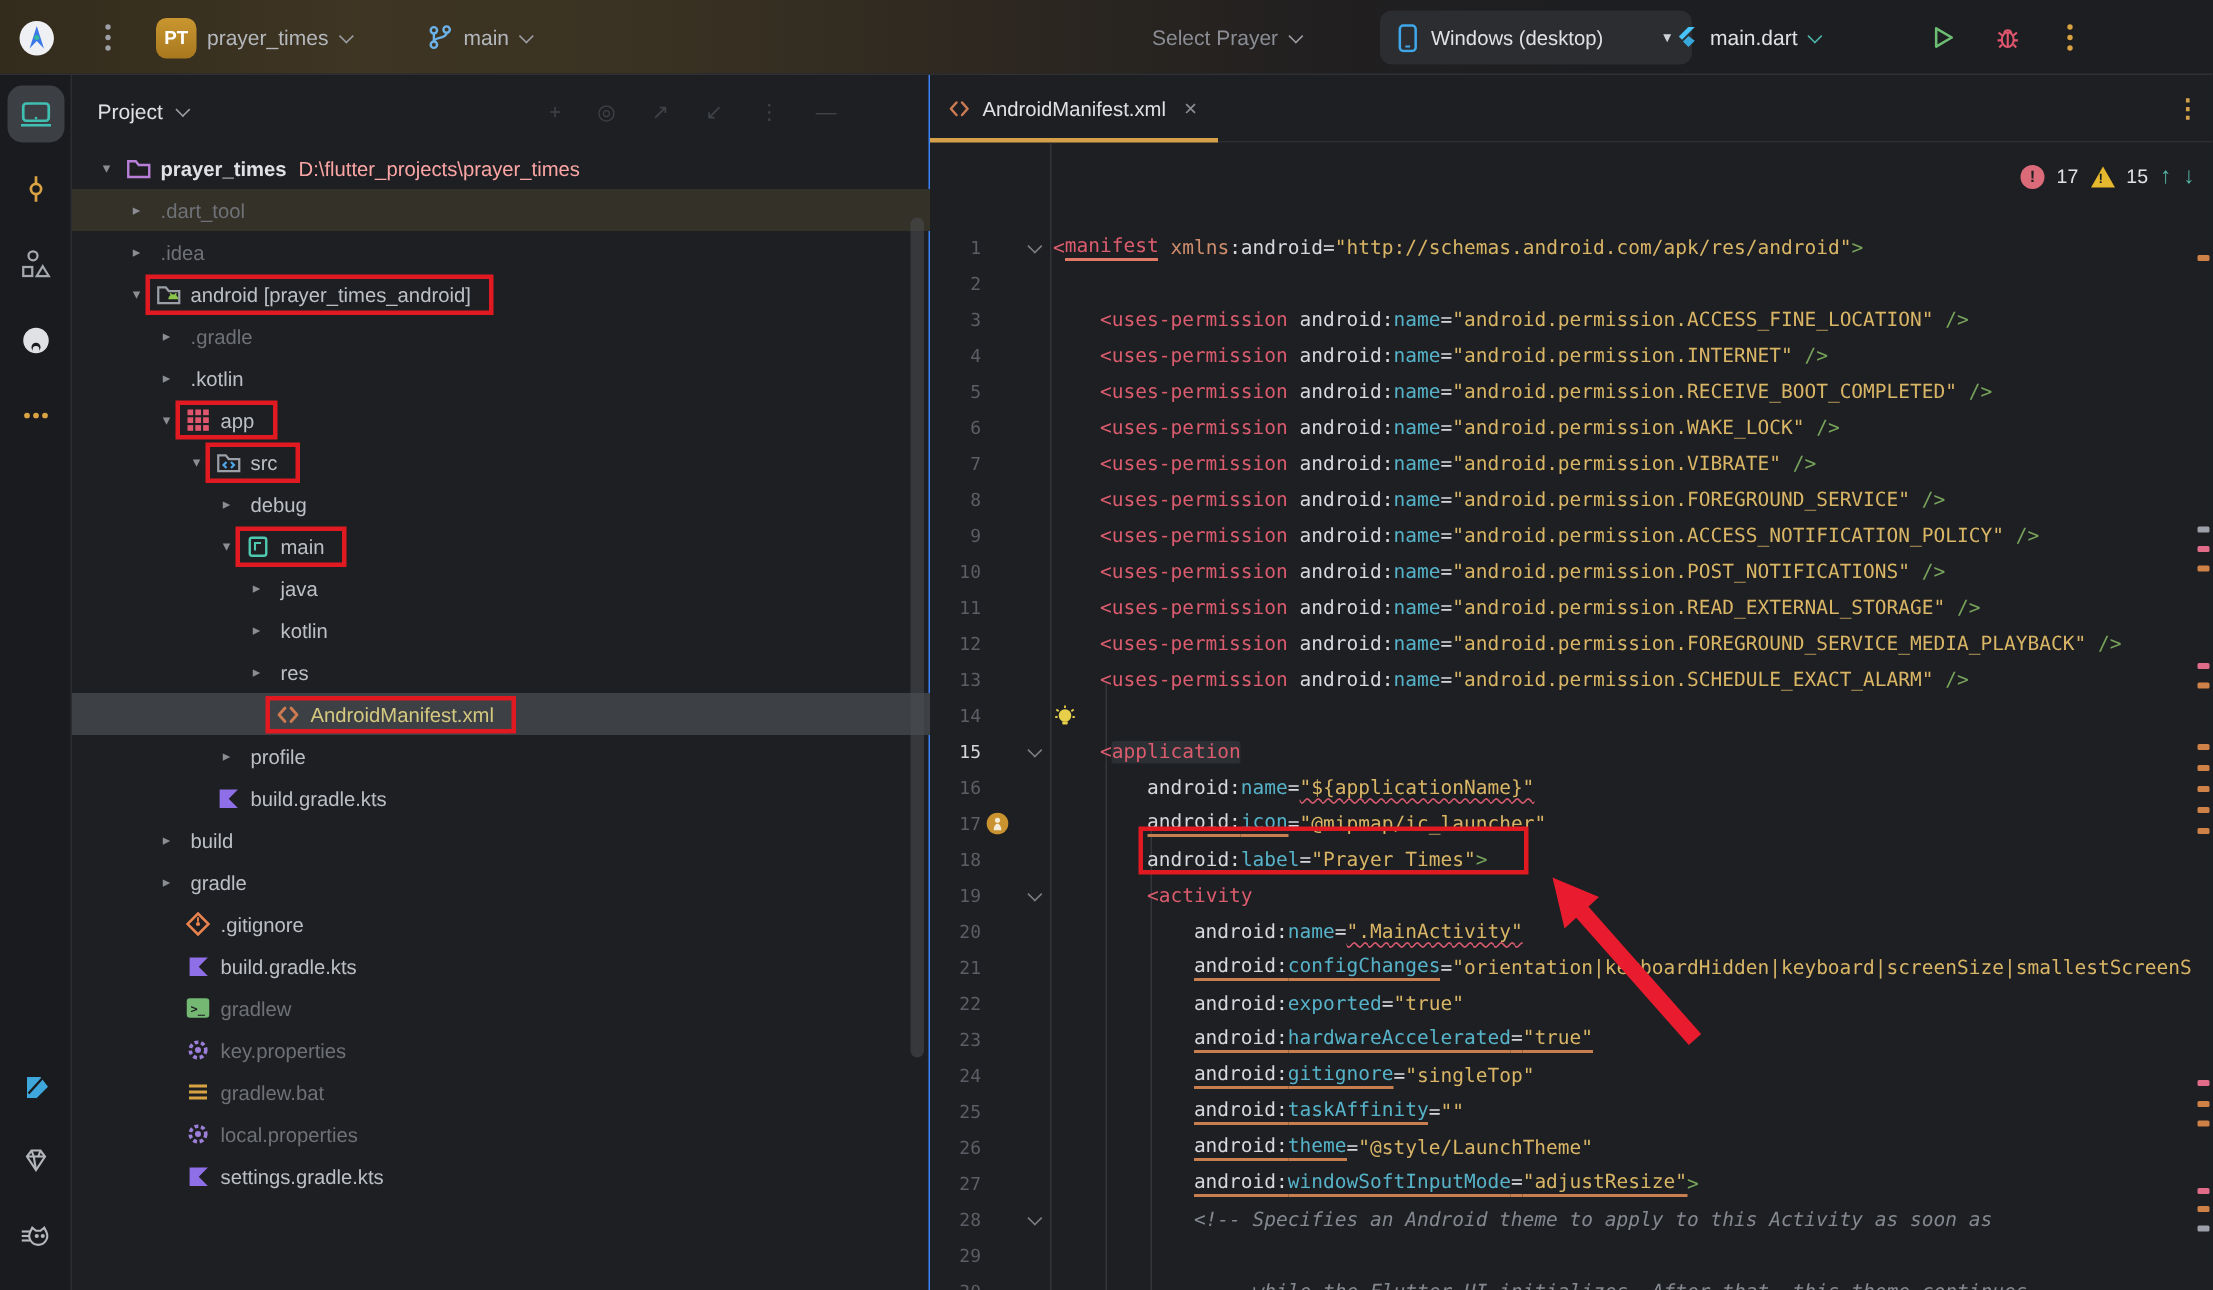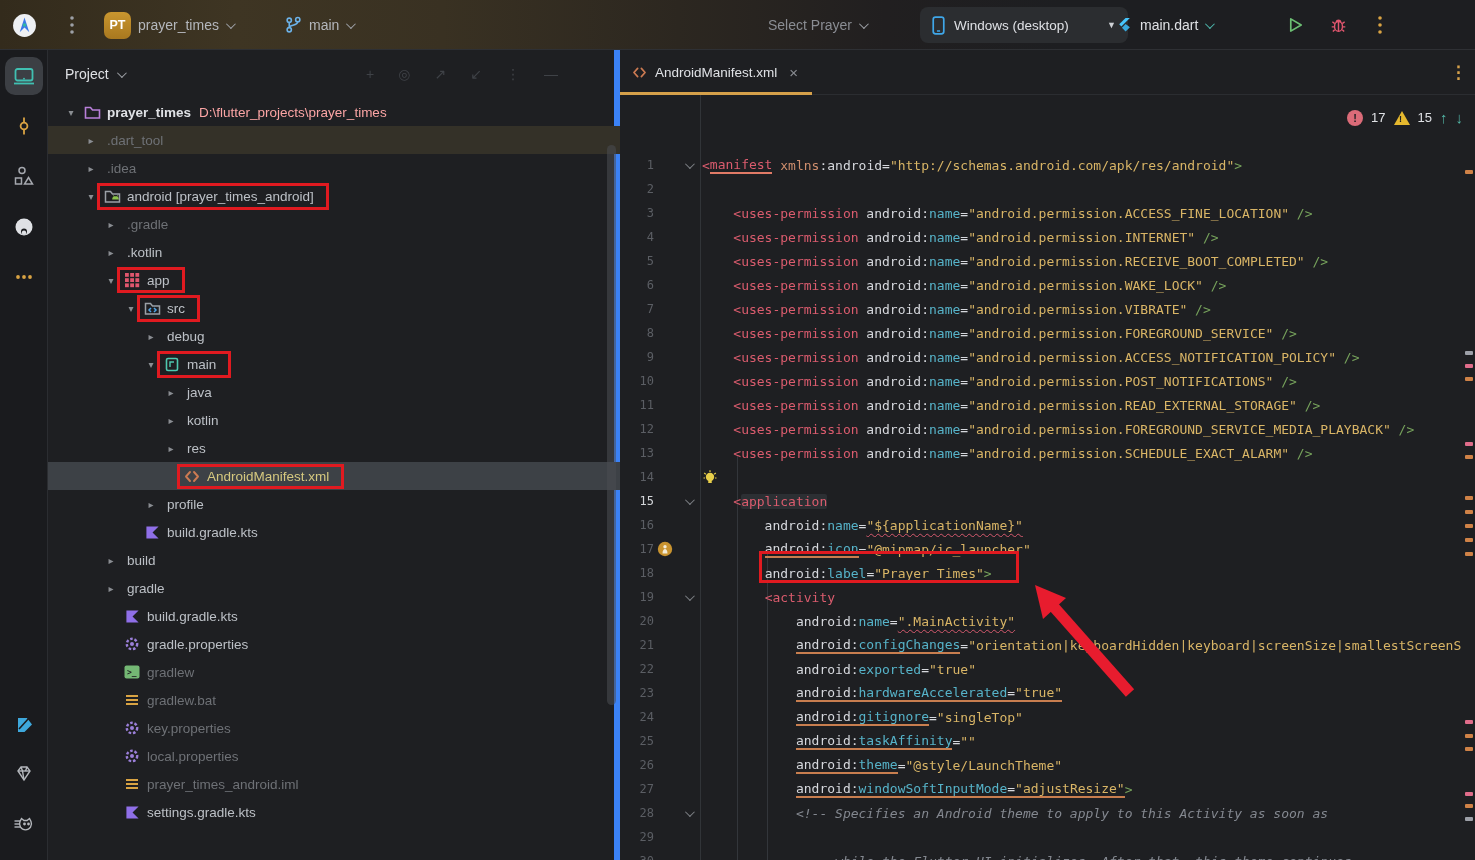--- a/index.html
+++ b/index.html
@@ -23,21 +23,21 @@
 
   
   #rail { position:absolute; left:0; top:50px; width:48px; height:810px; background:#1a1b1e;
           border-right:1px solid #2b2d31; }
   .rail-btn { position:absolute; left:5px; width:38px; height:38px; border-radius:10px;
               display:flex; align-items:center; justify-content:center; }
   .rail-btn.active { background:#3c3f44; }
 
   
   #panel { position:absolute; left:48px; top:50px; width:572px; height:810px; background:#1e1f22;
-           border-right:6px solid #3b82f6; }
+           border-right:1px solid #3b82f6; }
   #panel-header { height:48px; display:flex; align-items:center; padding-left:17px; color:#dfe1e5;
                   font-size:14px; gap:8px; }
   .dim-tools { position:absolute; top:16px; display:flex; gap:24px; left:318px; color:#3f4247; font-size:14px; }
   #tree { position:absolute; top:48px; left:0; width:572px; }
   .trow { height:28px; display:flex; align-items:center; font-size:13.5px; color:#bcc0c6; cursor:default; }
   .trow.selected { background:#3d4146; }
   .trow.hovered  { background:#343128; }
   .trow .arrow { width:22px; text-align:center; color:#8a8d92; font-size:10px; flex:0 0 22px; }
   .trow .ticon { width:20px; display:flex; align-items:center; justify-content:center; flex:0 0 20px; }
   .trow .tlabel { margin-left:5px; white-space:pre; }
@@ -398,87 +398,77 @@
         <span class="arrow">▸</span>
         <span class="tlabel">build</span>
       </div>
       <div class="trow    " style="padding-left:52px">
         <span class="arrow">▸</span>
         <span class="tlabel">gradle</span>
       </div>
       <div class="trow    " style="padding-left:52px">
         <span class="arrow"></span>
         <span class="ticon">
+          <svg width="16" height="16" viewBox="0 0 16 16">
+            <polygon points="8,1 15,8 8,15 1,8" fill="none" stroke="#e8824f" stroke-width="1.7"></polygon>
+            <circle cx="8" cy="8" r="1.4" fill="#e8824f"></circle>
+            <line x1="8" y1="3.5" x2="8" y2="6.5" stroke="#e8824f" stroke-width="1.3"></line>
+          </svg>
+        </span>
+        <span class="tlabel">.gitignore</span>
+      </div>
+      <div class="trow    " style="padding-left:52px">
+        <span class="arrow"></span>
+        <span class="ticon">
           <svg width="15" height="15" viewBox="0 0 16 16">
             <polygon points="1.5,1.5 14.5,1.5 8,8 14.5,14.5 1.5,14.5" fill="#8f6fe8"></polygon>
           </svg>
         </span>
         <span class="tlabel">build.gradle.kts</span>
       </div>
-      <div class="trow    " style="padding-left:52px">
+      <div class="trow   dimmed " style="padding-left:52px">
+        <span class="arrow"></span>
+        <span class="ticon">
+          <svg width="16" height="16" viewBox="0 0 16 16">
+            <rect x="0.5" y="1.5" width="15" height="13" rx="2" fill="#74b874"></rect>
+            <text x="3" y="11" font-size="8" font-family="DejaVu Sans Mono, monospace" fill="#1e1f22" font-weight="bold">&gt;_</text>
+          </svg>
+        </span>
+        <span class="tlabel">gradlew</span>
+      </div>
+      <div class="trow   dimmed " style="padding-left:52px">
         <span class="arrow"></span>
         <span class="ticon">
           <svg width="16" height="16" viewBox="0 0 16 16">
             <circle cx="8" cy="8" r="5.2" fill="none" stroke="#9b7fd9" stroke-width="2.4" stroke-dasharray="2.6 1.8"></circle>
             <circle cx="8" cy="8" r="2" fill="#9b7fd9"></circle>
           </svg>
         </span>
-        <span class="tlabel">gradle.properties</span>
-      </div>
-      <div class="trow   dimmed " style="padding-left:52px">
-        <span class="arrow"></span>
-        <span class="ticon">
-          <svg width="16" height="16" viewBox="0 0 16 16">
-            <rect x="0.5" y="1.5" width="15" height="13" rx="2" fill="#74b874"></rect>
-            <text x="3" y="11" font-size="8" font-family="DejaVu Sans Mono, monospace" fill="#1e1f22" font-weight="bold">&gt;_</text>
-          </svg>
-        </span>
-        <span class="tlabel">gradlew</span>
+        <span class="tlabel">key.properties</span>
       </div>
       <div class="trow   dimmed " style="padding-left:52px">
         <span class="arrow"></span>
         <span class="ticon">
           <svg width="16" height="16" viewBox="0 0 16 16">
             <rect x="2" y="3" width="12" height="2" fill="#d9a343"></rect>
             <rect x="2" y="7" width="12" height="2" fill="#d9a343"></rect>
             <rect x="2" y="11" width="12" height="2" fill="#d9a343"></rect>
           </svg>
         </span>
         <span class="tlabel">gradlew.bat</span>
       </div>
       <div class="trow   dimmed " style="padding-left:52px">
         <span class="arrow"></span>
         <span class="ticon">
           <svg width="16" height="16" viewBox="0 0 16 16">
             <circle cx="8" cy="8" r="5.2" fill="none" stroke="#9b7fd9" stroke-width="2.4" stroke-dasharray="2.6 1.8"></circle>
             <circle cx="8" cy="8" r="2" fill="#9b7fd9"></circle>
           </svg>
         </span>
-        <span class="tlabel">key.properties</span>
-      </div>
-      <div class="trow   dimmed " style="padding-left:52px">
-        <span class="arrow"></span>
-        <span class="ticon">
-          <svg width="16" height="16" viewBox="0 0 16 16">
-            <circle cx="8" cy="8" r="5.2" fill="none" stroke="#9b7fd9" stroke-width="2.4" stroke-dasharray="2.6 1.8"></circle>
-            <circle cx="8" cy="8" r="2" fill="#9b7fd9"></circle>
-          </svg>
-        </span>
         <span class="tlabel">local.properties</span>
-      </div>
-      <div class="trow   dimmed " style="padding-left:52px">
-        <span class="arrow"></span>
-        <span class="ticon">
-          <svg width="16" height="16" viewBox="0 0 16 16">
-            <rect x="2" y="3" width="12" height="2" fill="#d9a343"></rect>
-            <rect x="2" y="7" width="12" height="2" fill="#d9a343"></rect>
-            <rect x="2" y="11" width="12" height="2" fill="#d9a343"></rect>
-          </svg>
-        </span>
-        <span class="tlabel">prayer_times_android.iml</span>
       </div>
       <div class="trow    " style="padding-left:52px">
         <span class="arrow"></span>
         <span class="ticon">
           <svg width="15" height="15" viewBox="0 0 16 16">
             <polygon points="1.5,1.5 14.5,1.5 8,8 14.5,14.5 1.5,14.5" fill="#8f6fe8"></polygon>
           </svg>
         </span>
         <span class="tlabel">settings.gradle.kts</span>
       </div>

